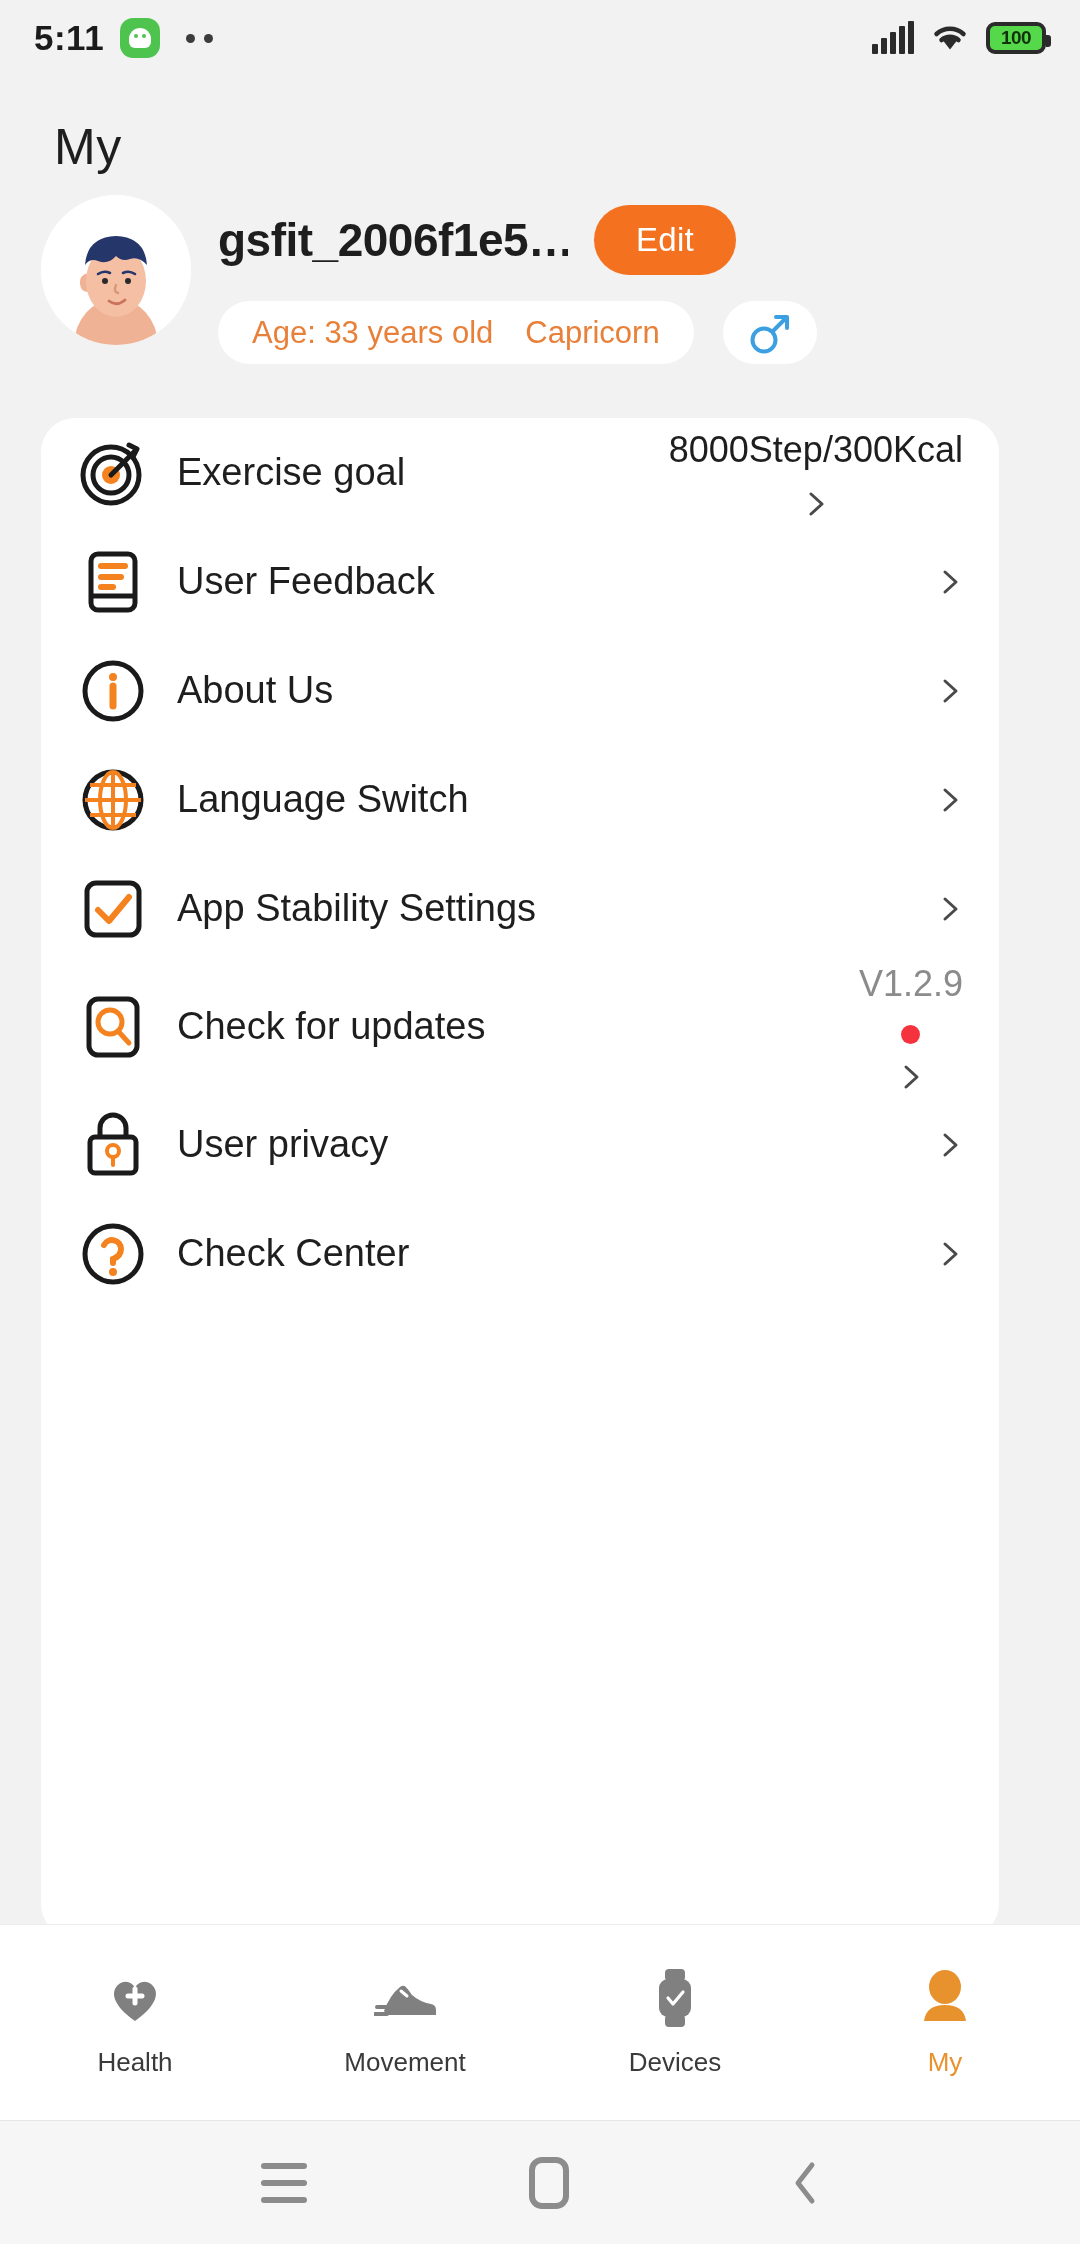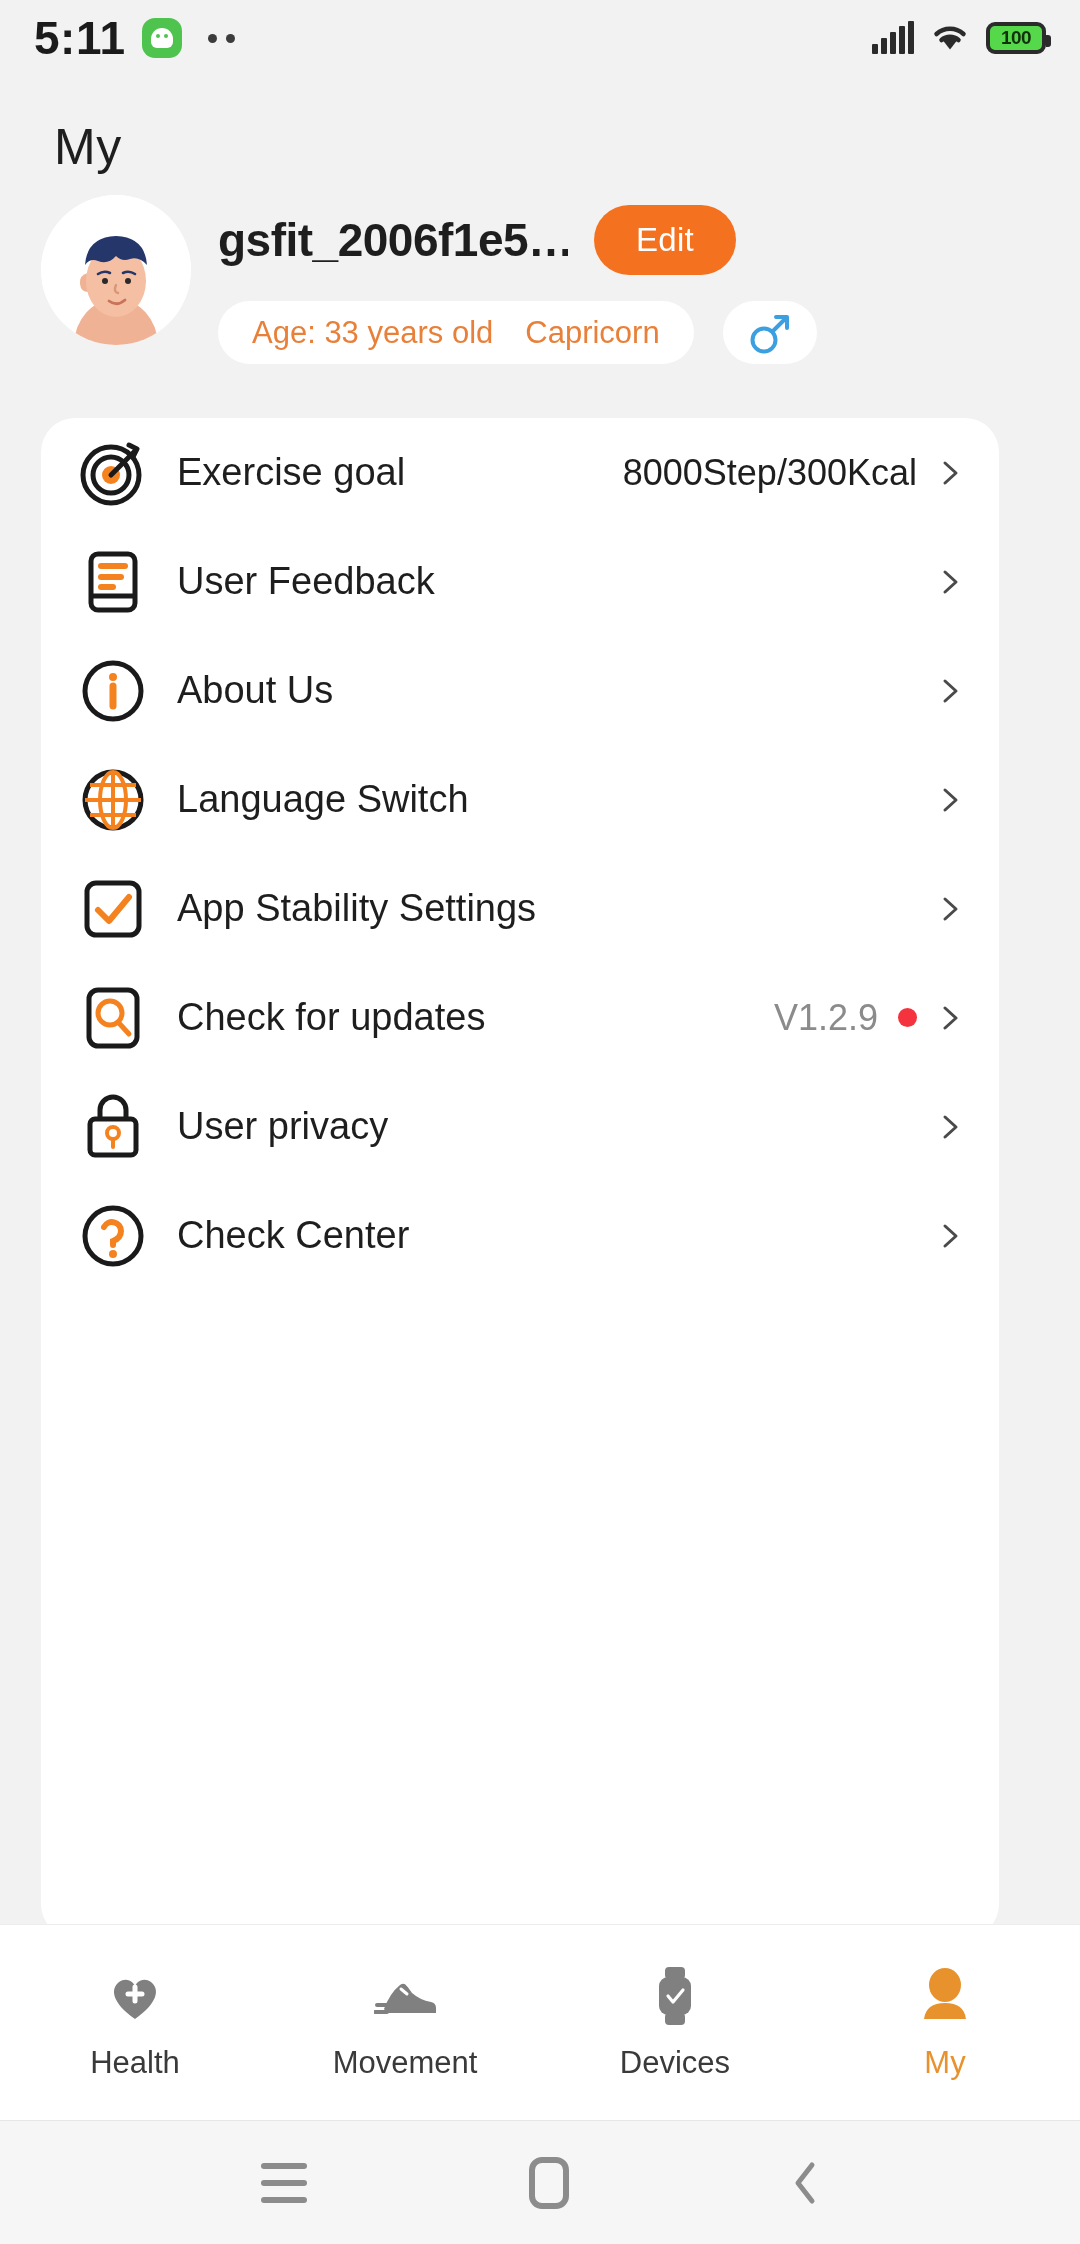--- a/index.html
+++ b/index.html
@@ -9,21 +9,21 @@
     background:#f2f2f2;
     overflow:hidden;
   }
   #phone { position:relative; width:1080px; height:2244px; background:#f2f2f2; }
 
   
   .statusbar {
     position:absolute; top:0; left:0; width:1080px; height:76px;
     display:flex; align-items:center; padding:0 34px;
   }
-  .sb-time { font-size:46px; font-weight:600; color:#1b1b1b; letter-spacing:.5px;text-align:center; }
+  .sb-time { font-size:35px; font-weight:600; color:#1b1b1b; letter-spacing:.5px;text-align:center; }
   .sb-appicon {
     width:40px; height:40px; border-radius:13px; background:#4ec34e;
     margin-left:16px; position:relative;
   }
   .sb-appicon::before {
     content:""; position:absolute; left:9px; top:10px; width:22px; height:20px;
     border-radius:11px 11px 6px 6px; background:#fff;
   }
   .sb-appicon::after {
     content:""; position:absolute; left:14px; top:16px; width:4px; height:4px;
@@ -95,37 +95,37 @@
   .row {
     display:flex; align-items:center; min-height:109px; position:relative;
   }
   .row-icon {
     width:72px; height:72px; flex:0 0 72px;
     display:flex; align-items:center; justify-content:center;
   }
   .row-label {
     margin-left:28px; font-size:38px; color:#1e1e1e; line-height:1.18; flex:1 1 auto;
   }
-  .row-right { display:flex; align-items:center; gap:20px; margin-left:auto; }
+  .row-right { display:flex; align-items:center; gap:20px; margin-left:auto;flex-direction:column; }
   .row-value { font-size:36px; color:#1e1e1e; white-space:nowrap; }
   .row-value.muted { color:#8b8b8b; }
   .dot-badge { width:19px; height:19px; border-radius:50%; background:#f5333f; display:block; }
   .chev { width:26px; height:26px; flex:0 0 26px; }
 
   
   .bottomnav {
     position:absolute; left:0; bottom:124px; width:1080px; height:196px;
     background:#ffffff; border-top:1px solid #ededed;
     display:flex; align-items:center;
   }
   .tab {
     flex:1 1 0; display:flex; flex-direction:column; align-items:center; gap:18px;
   }
   .tab-icon { height:62px; display:flex; align-items:center; justify-content:center; }
-  .tab-label { font-size:31px; color:#3a3a3a; }
+  .tab-label { font-size:26px; color:#3a3a3a; }
   .tab.active .tab-label { color:#E8922E; }
 
   
   .androidnav {
     position:absolute; left:0; bottom:0; width:1080px; height:124px;
     background:#f6f6f6; border-top:1px solid #e6e6e6;
     display:flex; align-items:center; justify-content:space-around; padding:0 150px;
   }
   .nav-recents { display:flex; flex-direction:column; gap:11px; }
   .nav-recents i { width:46px; height:6px; border-radius:3px; background:#8c8c8c; display:block; }

